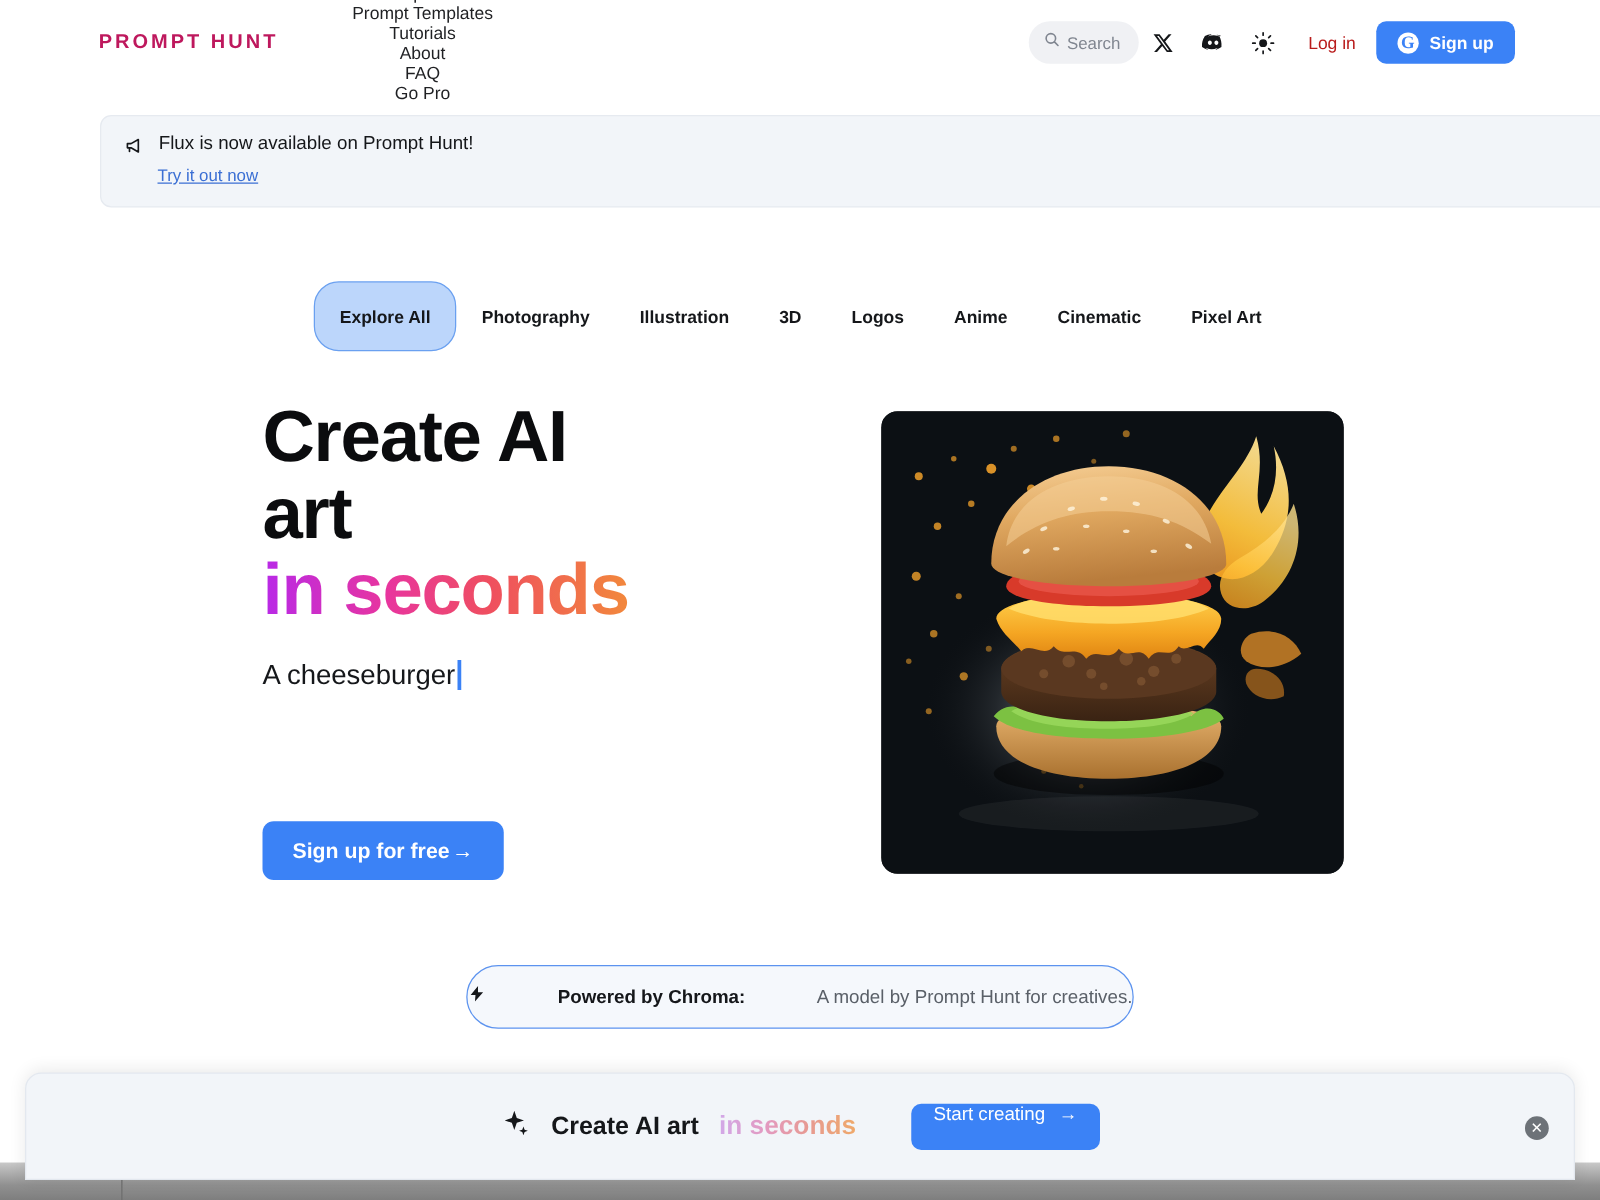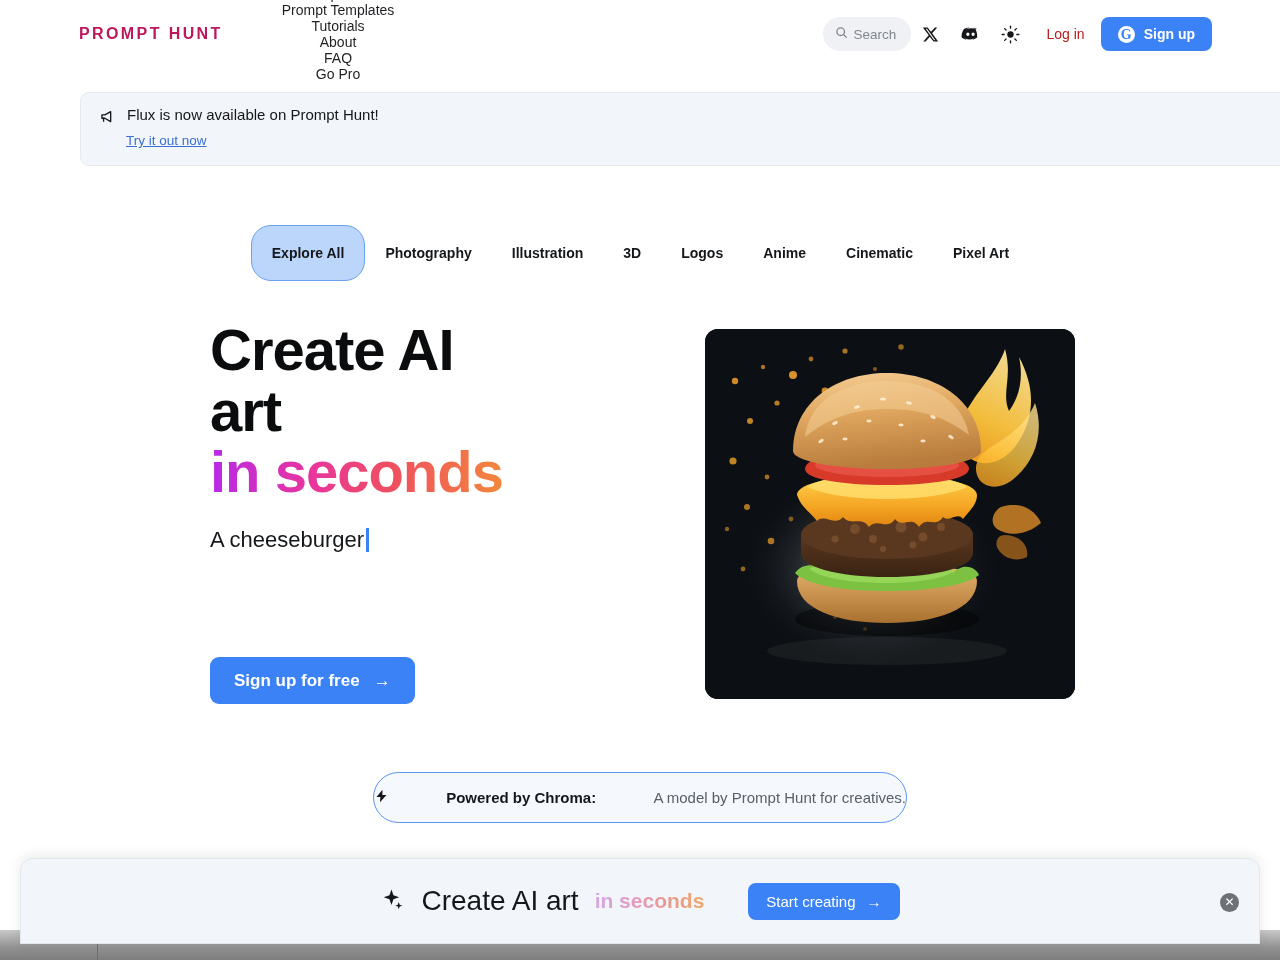--- a/index.html
+++ b/index.html
@@ -109,21 +109,21 @@
     position: absolute; left: 210px; top: 527px; font-size: 22px;
     color: #15171a; display: flex; align-items: center; white-space: nowrap;
   }
   .caret {
     display: inline-block; width: 3px; height: 24px; background: #3b82f6;
     margin-left: 2px;
   }
   .cta {
     position: absolute; left: 210px; top: 657px; height: 47px;
     background: #3b82f6; border-radius: 9px; color: #fff; border: none;
-    display: flex; align-items: center; gap: 14px; padding: 0 24px;
+    display: flex; align-items: center; gap: 2px; padding: 0 24px;
     font-size: 17px; font-weight: 700; cursor: pointer; white-space: nowrap;
   }
 
   
   .hero-img {
     position: absolute; left: 705px; top: 329px; width: 370px; height: 370px;
     border-radius: 13px; overflow: hidden;
     background: radial-gradient(ellipse 62% 48% at 47% 58%, #2b3038 0%, #1a1e25 44%, #0d1014 78%, #07090c 100%);
   }
   .hero-img svg { display: block; }
@@ -148,29 +148,29 @@
   }
 
   
   .bottombar {
     position: absolute; left: 20px; top: 858px; width: 1240px; height: 86px;
     background: #f2f5f9; border: 1px solid #e3e8ef;
     border-radius: 13px 13px 0 0;
     box-shadow: 0 -2px 14px rgba(0,0,0,0.09);
     display: flex; align-items: center; justify-content: center; gap: 16px;
   }
-  .bb-text { font-size: 28px; font-weight: 400; color: #15171a; white-space: nowrap; text-align: right; }
+  .bb-text { font-size: 20px; font-weight: 700; color: #15171a; white-space: nowrap; text-align: right; }
   .bb-grad {
     font-size: 21px; font-weight: 700;
     background: linear-gradient(90deg,#d2a8e8 0%,#e39ac0 35%,#e79a92 65%,#efa96a 100%);
     -webkit-background-clip: text; background-clip: text; color: transparent;
   }
   .bb-btn {
     height: 37px; background: #3b82f6; border-radius: 8px; color: #fff;
-    border: none; display: flex; align-items: center; gap: 11px;
+    border: none; display: flex; gap: 11px;
     padding: 0 18px; font-size: 15px; cursor: pointer; margin-left: 28px;
     white-space: nowrap;
   }
   .bb-close {
     position: absolute; right: 20px; top: 34px; width: 19px; height: 19px;
     border-radius: 50%; background: #6d7278; color: #fff; font-size: 12px;
     line-height: 19px; text-align: center; cursor: pointer;
   }
 </style>
 </head>

